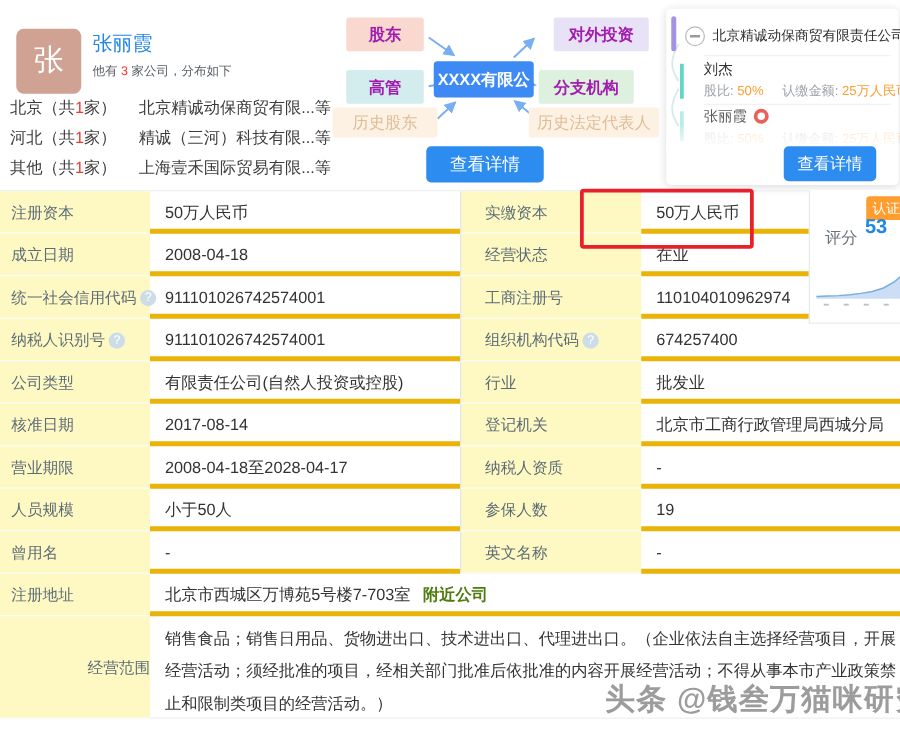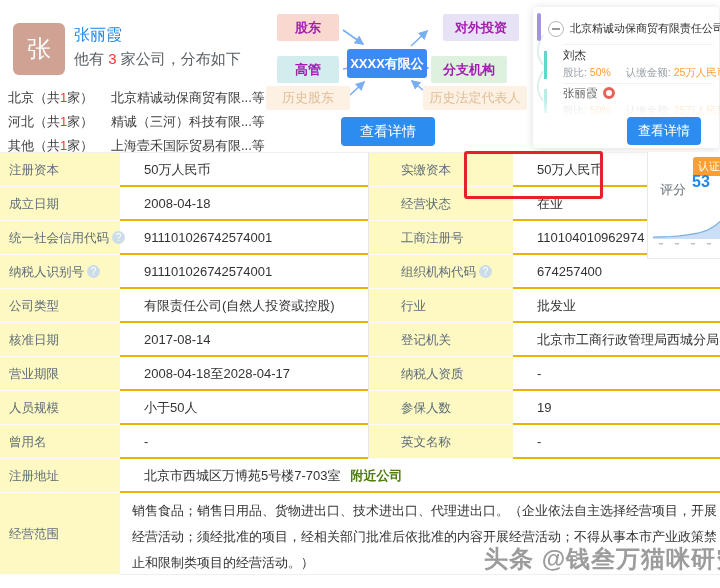--- a/index.html
+++ b/index.html
@@ -4,24 +4,24 @@
 <style>
   html,body{margin:0;padding:0;background:#fff;}
   body{font-family:"Liberation Sans","DejaVu Sans",sans-serif;color:#333;}
   #stage{position:relative;width:720px;height:588px;background:#fff;overflow:hidden;}
   .abs{position:absolute;}
 
   
   .avatar{left:13px;top:23px;width:52px;height:52px;border-radius:6px;background:#cfa294;
           color:#fff;font-size:24px;line-height:52px;text-align:center;}
   .p-name{left:74px;top:25px;font-size:16px;color:#1f87e8;}
-  .p-sum{left:74px;top:50px;font-size:15px;color:#596066;}
+  .p-sum{left:74px;top:50px;font-size:10px;color:#596066;}
   .red-num{color:#f43530;}
   .dist-row{left:8px;font-size:13px;color:#3c3c3c;white-space:nowrap;}
-  .dist-row .region{display:inline-block;width:99px;margin-top:12px;}
+  .dist-row .region{display:inline-block;width:99px;}
   .dist-row .comp{margin-left:4px;}
 
   
   #graph{left:253px;top:0;width:280px;height:152px;}
   .gnode{position:absolute;text-align:center;font-size:13px;font-weight:600;color:#a21caf;border-radius:2px;}
   .n-sh{left:24px;top:14px;width:62px;height:27px;line-height:27px;background:#f9d8d0;}
   .n-ex{left:24px;top:56px;width:62px;height:27px;line-height:27px;background:#d3ecee;}
   .n-hsh{left:13px;top:86px;width:84px;height:24px;line-height:24px;background:#fdf1e4;color:#dfbd97;font-weight:400;}
   .n-center{left:94px;top:49px;width:80px;height:29px;line-height:29px;background:#3d8af5;color:#fff;border-radius:3px;}
   .n-inv{left:178px;top:14px;width:76px;height:27px;line-height:27px;background:#e7e2f6;margin-left:12px;}
@@ -47,28 +47,28 @@
              border:3px solid #e23b30;border-radius:50%;background:#fff;box-sizing:border-box;}
   .fade-out{left:0;top:92px;width:100%;height:24px;background:linear-gradient(rgba(255,255,255,0),#fff 85%);}
   #tree-btn{left:94px;top:110px;width:74px;height:28px;line-height:28px;font-size:13px;}
 
   
   #info-table{position:absolute;left:0;top:152px;width:720px;display:grid;
       grid-template-columns:120px 248px 145px 1fr;
       grid-template-rows:repeat(9,34px) 34px 82px;border-top:1px solid #eef0f2;}
   .cell{font-size:13px;line-height:34px;white-space:nowrap;overflow:visible;}
   .lab{background:#fef9c3;color:#5d6d78;padding-left:9px;font-size:12.5px;border-bottom:1px solid #f9fcfe;}
-  .lab2{padding-left:32px;border-left:1px solid #e4e7e9;}
-  .val{color:#333;padding-left:24px;border-bottom:2px solid #eab308;}
+  .lab2{padding-left:19px;border-left:1px solid #e4e7e9;}
+  .val{color:#333;padding-left:12px;border-bottom:4px solid #eab308;}
   .help{display:inline-block;width:13px;height:13px;margin-left:3px;border-radius:50%;
         background:#ccdde8;color:#fff;font-size:10px;line-height:13px;text-align:center;vertical-align:1px;cursor:pointer;}
   .span3{grid-column:2/5;}
   .link{color:#4d7c0f;cursor:pointer;font-weight:bold;}
   .addr-link{margin-left:10px;}
-  .scope-lab{line-height:82px;}
+  .scope-lab{line-height:82px;text-align:right;}
   .scope-val{white-space:normal;line-height:26px;padding:5px 0 0 12px;font-size:13px;border-bottom:1px solid #edf0f2;}
 
   
   #score-panel{left:647px;top:152px;width:120px;height:106px;background:#fff;z-index:3;
                border-left:1px solid #e7eaec;border-bottom:1px solid #e7eaec;}
   .cert-badge{left:45px;top:5px;background:#ff9d2e;color:#fff;font-size:11px;padding:2px 5px;
               border-radius:3px 3px 3px 0;white-space:nowrap;}
   .score-lab{left:12px;top:29px;font-size:13px;color:#68727a;}
   .score-num{left:44px;top:21px;font-size:16px;font-weight:bold;color:#1f87e8;}
   #score-chart{left:5px;top:45px;}

